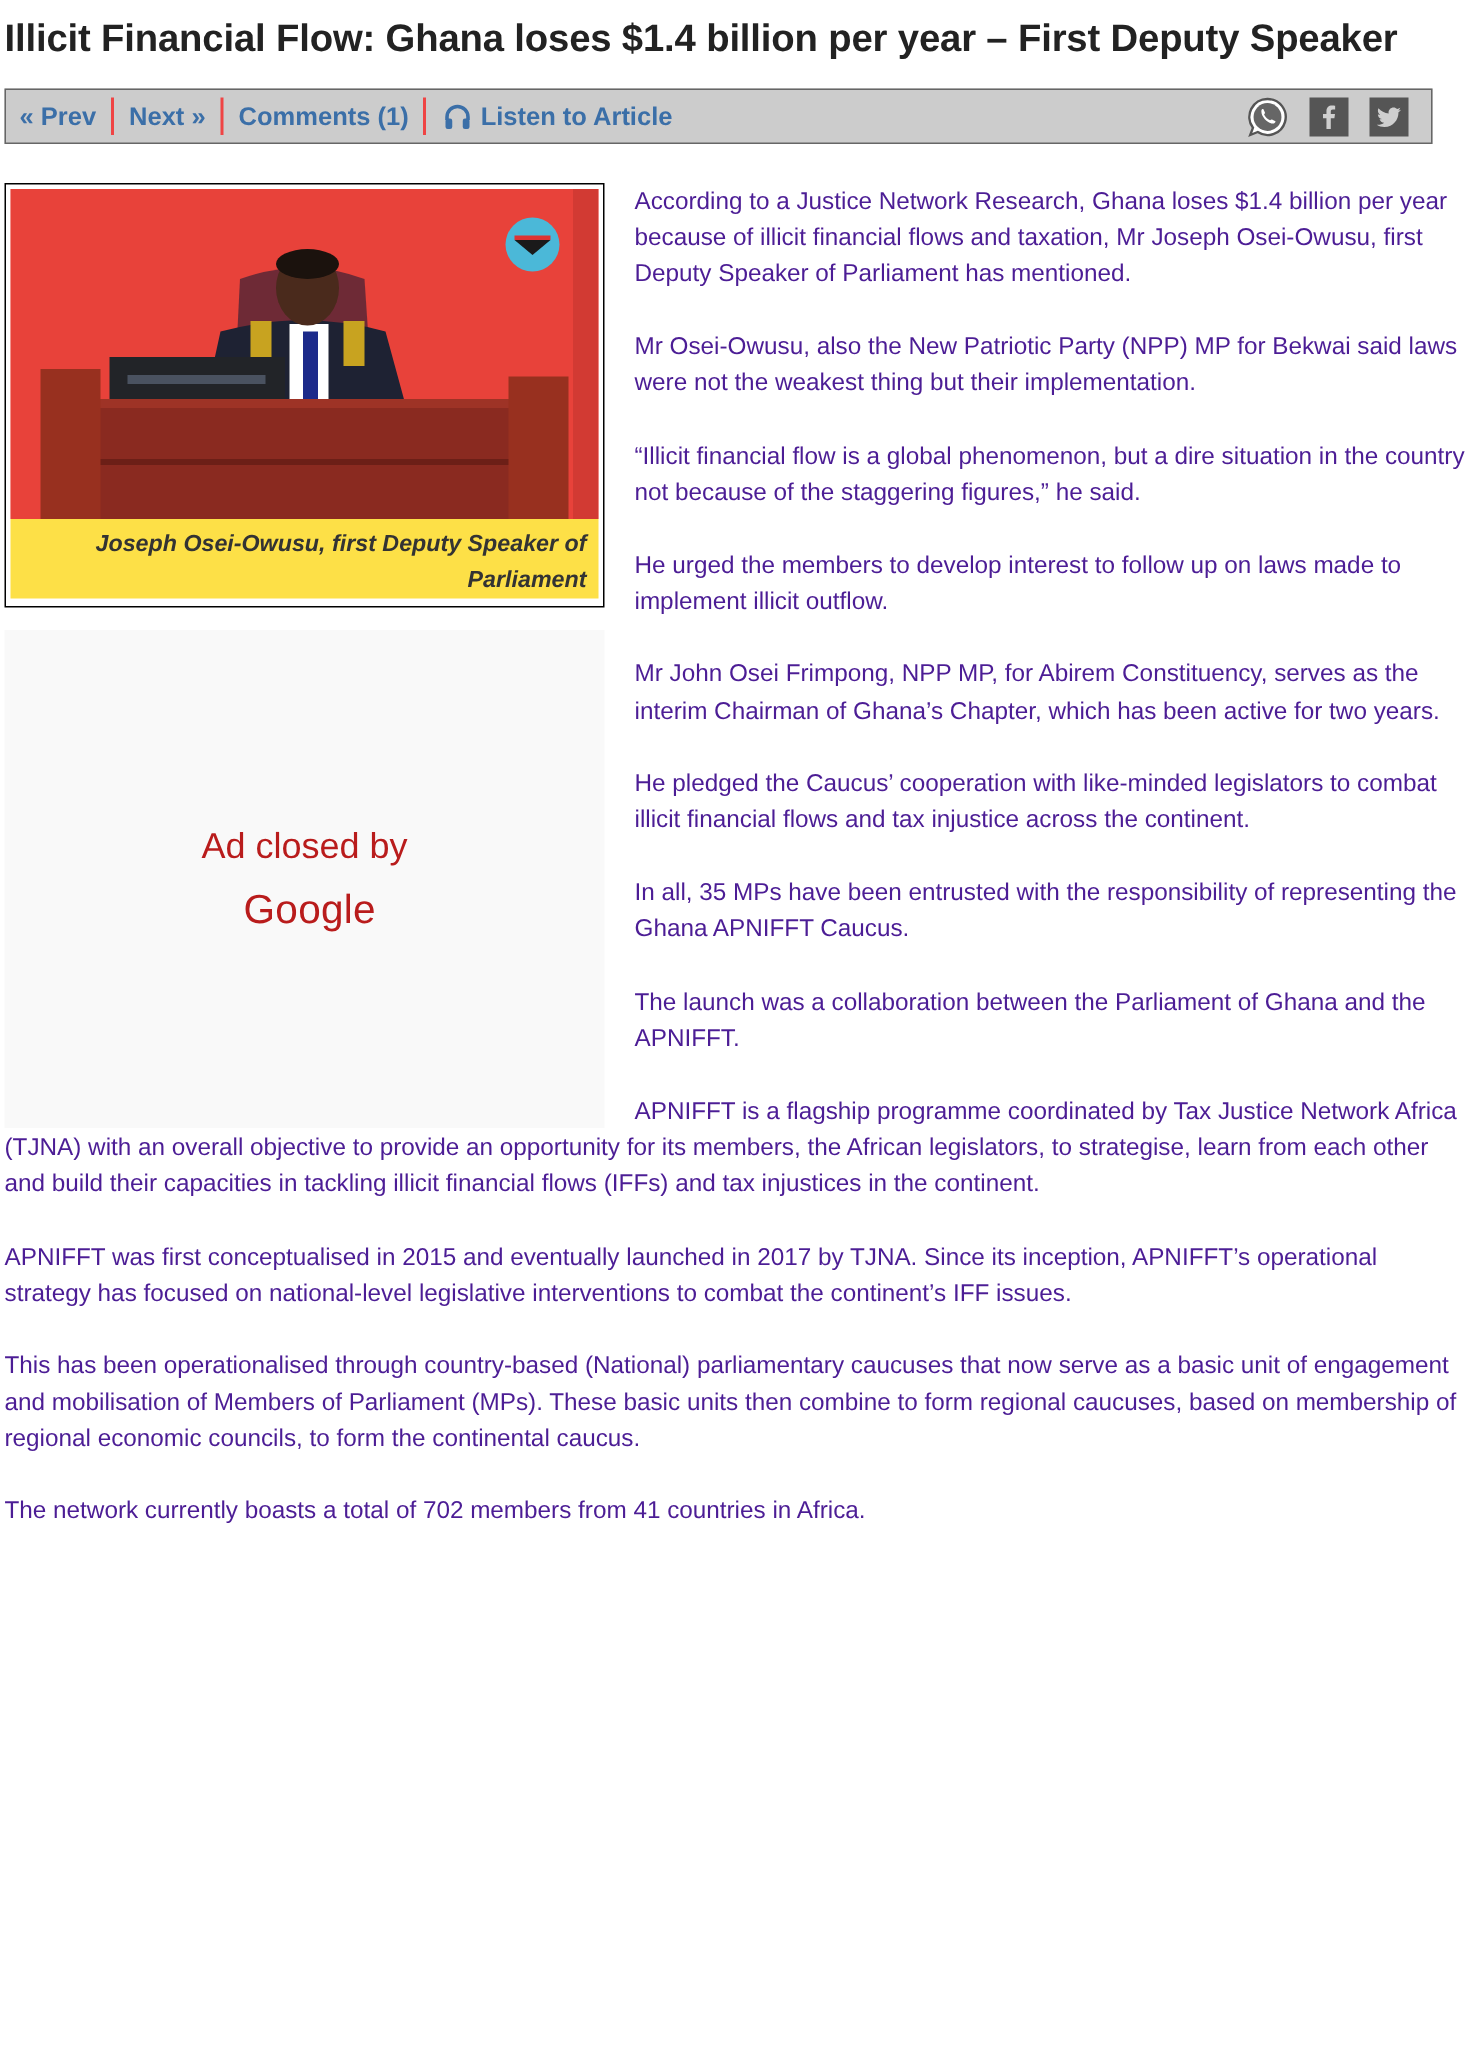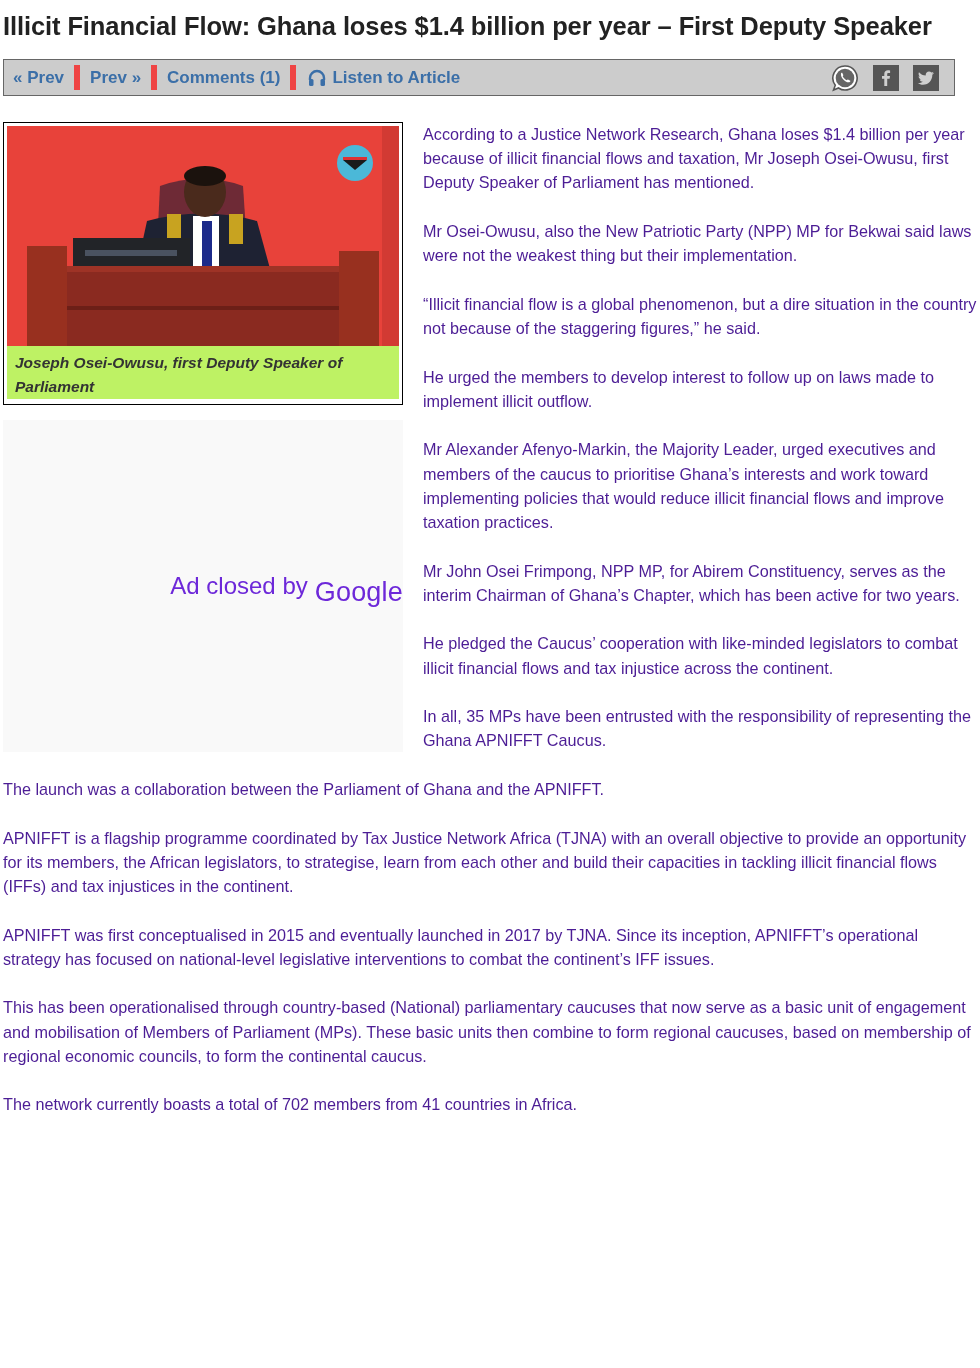--- a/index.html
+++ b/index.html
@@ -29,65 +29,65 @@
     width: 952px;
   }
   .toolbar .nav-link {
     color: #3b6fa8;
     font-weight: bold;
     font-size: 17px;
     text-decoration: none;
     padding: 0 10px;
     display: flex; align-items: center;
     height: 25px;
-    border-right: 6px solid #ef4444;
+    border-right: 2px solid #ef4444;
   }
   .toolbar .nav-link:last-of-type { border-right: none; }
   .toolbar .nav-link.first { padding-left: 9px; }
   .toolbar .listen { border-right: none; padding-left: 12px; }
   .listen svg { margin-right: 6px; }
   .share { position: absolute; right: 15px; top: 4px; display: flex; gap: 14px; align-items: center; }
   .share .sq { width: 26px; height: 26px; background: #555; display: flex; align-items: center; justify-content: center; }
   .share .wa { width: 28px; height: 28px; display: flex; align-items: center; justify-content: center; }
 
   .content { position: relative; margin-top: 27px; }
   .left-col { float: left; width: 400px; margin-right: 20px; }
   .figure {
     border: 1px solid #000; padding: 3px; box-sizing: border-box;
     width: 400px; height: 283px;
   }
   .photo {
     width: 392px; height: 220px; position: relative; overflow: hidden;
     background: #e8423a;
   }
   .caption {
-    background: #bef264; height: 53px; box-sizing: border-box;
+    background: #fde047; height: 53px; box-sizing: border-box;
     padding: 5px 8px; font-weight: bold; font-style: italic;
-    font-size: 15.5px; line-height: 24px; color: #333;
+    font-size: 15.5px; line-height: 24px; color: #333; text-align: right;
   }
   .ad {
     margin-top: 15px; width: 400px; height: 332px; background: #f9f9f9;
-    display: flex; align-items: center; justify-content: flex-end;
-    color: #6d28d9; font-size: 24px;
+    display: flex; align-items: center; justify-content: center;
+    color: #b91c1c; font-size: 24px; flex-direction: column;
   }
   .ad .g { font-size: 27px; margin-left: 7px; letter-spacing: 0.2px; margin-top: 12px; }
   .article p {
     font-size: 16.2px; line-height: 24.2px; margin: 0 0 24.4px 0; color: #4c1d95;
   }
   .article p:first-child { margin-top: -1px; }
 </style>
 </head>
 <body>
 
 <div class="page">
   <h1 class="title">Illicit Financial Flow: Ghana loses $1.4 billion per year – First Deputy Speaker</h1>
 
   <div class="toolbar">
     <a class="nav-link first" href="#">« Prev</a>
-    <a class="nav-link" href="#">Prev »</a>
+    <a class="nav-link" href="#">Next »</a>
     <a class="nav-link" href="#">Comments (1)</a>
     <a class="nav-link listen" href="#">
       <svg width="18" height="18" viewBox="0 0 18 18">
         <path d="M2 11 V9 A7 7 0 0 1 16 9 V11" fill="none" stroke="#3b6fa8" stroke-width="2.4"></path>
         <rect x="1" y="10" width="4.5" height="7" rx="1.5" fill="#3b6fa8"></rect>
         <rect x="12.5" y="10" width="4.5" height="7" rx="1.5" fill="#3b6fa8"></rect>
       </svg>
       <span>Listen to Article</span>
     </a>
 
@@ -152,21 +152,20 @@
         <span>Ad closed by</span>
         <span class="g">Google</span>
       </div>
     </div>
 
     <div class="article">
       <p>According to a Justice Network Research, Ghana loses $1.4 billion per year because of illicit financial flows and taxation, Mr Joseph Osei-Owusu, first Deputy Speaker of Parliament has mentioned.</p>
       <p>Mr Osei-Owusu, also the New Patriotic Party (NPP) MP for Bekwai said laws were not the weakest thing but their implementation.</p>
       <p>“Illicit financial flow is a global phenomenon, but a dire situation in the country not because of the staggering figures,” he said.</p>
       <p>He urged the members to develop interest to follow up on laws made to implement illicit outflow.</p>
-      <p>Mr Alexander Afenyo-Markin, the Majority Leader, urged executives and members of the caucus to prioritise Ghana’s interests and work toward implementing policies that would reduce illicit financial flows and improve taxation practices.</p>
       <p>Mr John Osei Frimpong, NPP MP, for Abirem Constituency, serves as the interim Chairman of Ghana’s Chapter, which has been active for two years.</p>
       <p>He pledged the Caucus’ cooperation with like-minded legislators to combat illicit financial flows and tax injustice across the continent.</p>
       <p>In all, 35 MPs have been entrusted with the responsibility of representing the Ghana APNIFFT Caucus.</p>
       <p>The launch was a collaboration between the Parliament of Ghana and the APNIFFT.</p>
       <p>APNIFFT is a flagship programme coordinated by Tax Justice Network Africa (TJNA) with an overall objective to provide an opportunity for its members, the African legislators, to strategise, learn from each other and build their capacities in tackling illicit financial flows (IFFs) and tax injustices in the continent.</p>
       <p>APNIFFT was first conceptualised in 2015 and eventually launched in 2017 by TJNA. Since its inception, APNIFFT’s operational strategy has focused on national-level legislative interventions to combat the continent’s IFF issues.</p>
       <p>This has been operationalised through country-based (National) parliamentary caucuses that now serve as a basic unit of engagement and mobilisation of Members of Parliament (MPs). These basic units then combine to form regional caucuses, based on membership of regional economic councils, to form the continental caucus.</p>
       <p>The network currently boasts a total of 702 members from 41 countries in Africa.</p>
     </div>
   </div>

